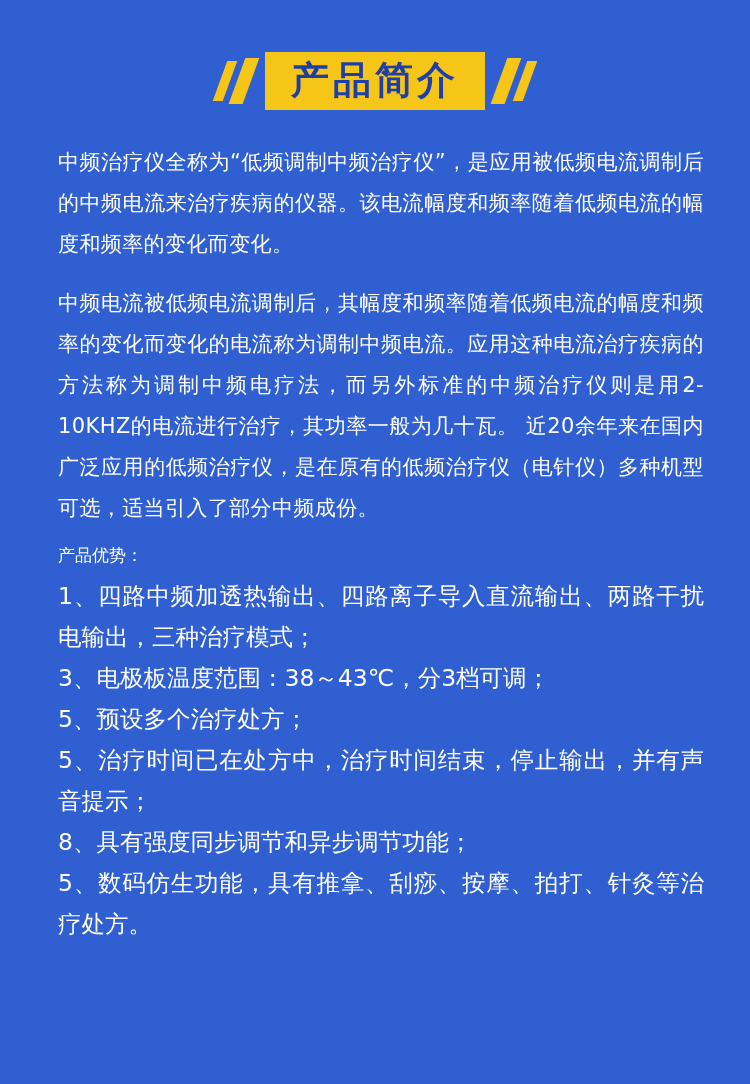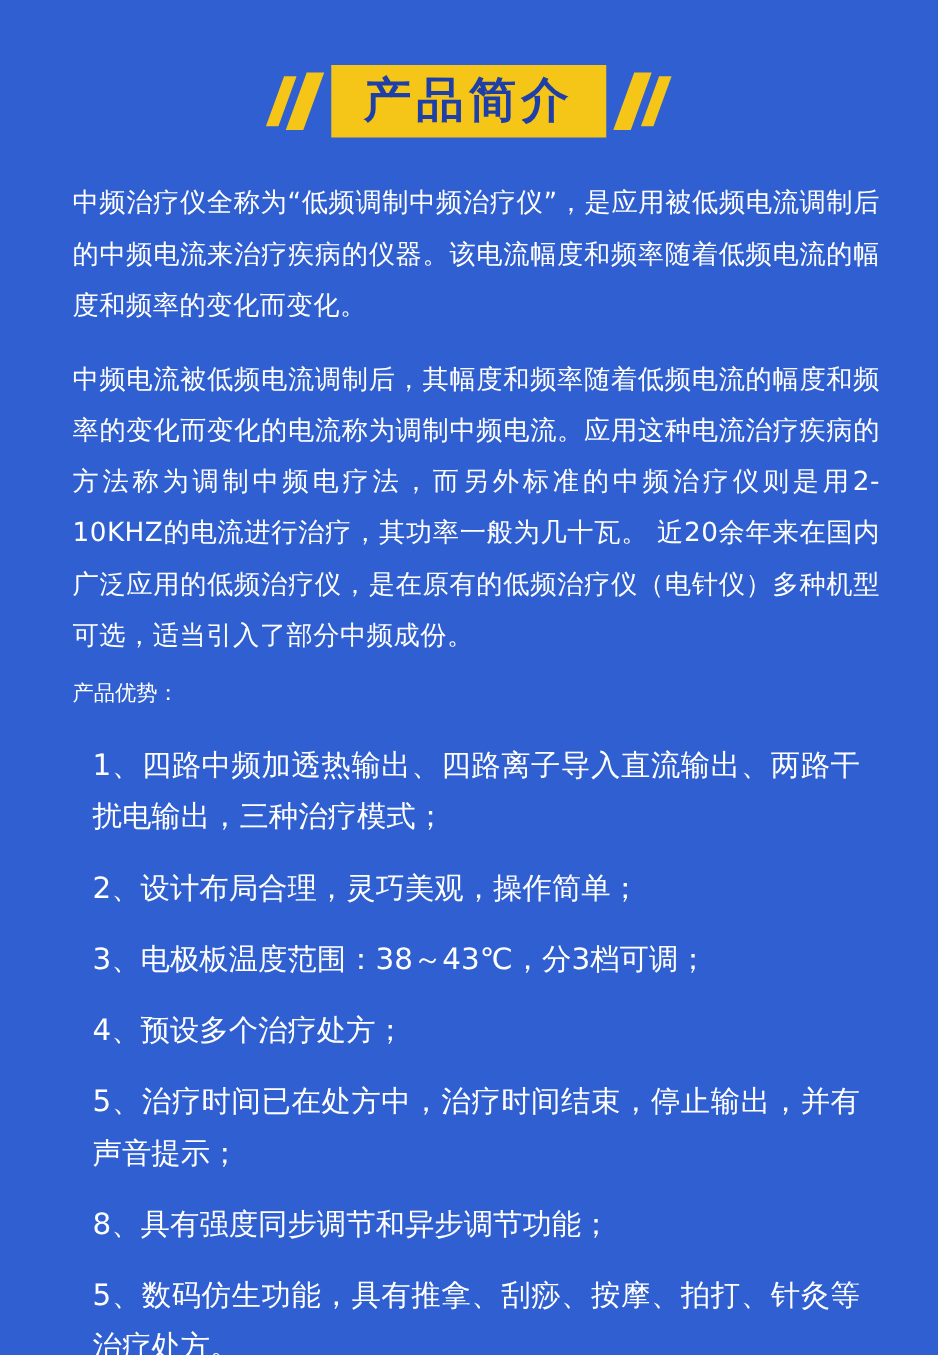--- a/index.html
+++ b/index.html
@@ -87,21 +87,21 @@
   }
   .list {
     margin: 0;
     padding: 0;
     list-style: none;
   }
   .list li {
     font-size: 23.5px;
     line-height: 41px;
     color: #ffffff;
-    margin: 16px;
+    margin: 0;
     text-align: justify;
     font-family: "DejaVu Sans", "Liberation Sans", sans-serif;
   }
 </style>
 </head>
 <body>
 
 <div class="page">
 
   <div class="header">
@@ -123,22 +123,21 @@
   <div class="content">
 
     <p class="para">中频治疗仪全称为“低频调制中频治疗仪”，是应用被低频电流调制后的中频电流来治疗疾病的仪器。该电流幅度和频率随着低频电流的幅度和频率的变化而变化。</p>
     <div class="block-gap"></div>
     <p class="para">中频电流被低频电流调制后，其幅度和频率随着低频电流的幅度和频率的变化而变化的电流称为调制中频电流。应用这种电流治疗疾病的方法称为调制中频电疗法，而另外标准的中频治疗仪则是用2-10KHZ的电流进行治疗，其功率一般为几十瓦。 近20余年来在国内广泛应用的低频治疗仪，是在原有的低频治疗仪（电针仪）多种机型可选，适当引入了部分中频成份。</p>
 
     <p class="subhead">产品优势：</p>
 
     <ul class="list">
       <li>1、四路中频加透热输出、四路离子导入直流输出、两路干扰电输出，三种治疗模式；</li>
-      <li>2、设计布局合理，灵巧美观，操作简单；</li>
       <li>3、电极板温度范围：38～43℃，分3档可调；</li>
-      <li>4、预设多个治疗处方；</li>
+      <li>5、预设多个治疗处方；</li>
       <li>5、治疗时间已在处方中，治疗时间结束，停止输出，并有声音提示；</li>
       <li>8、具有强度同步调节和异步调节功能；</li>
       <li>5、数码仿生功能，具有推拿、刮痧、按摩、拍打、针灸等治疗处方。</li>
     </ul>
 
   </div>
 </div>
 
 </body></html>

